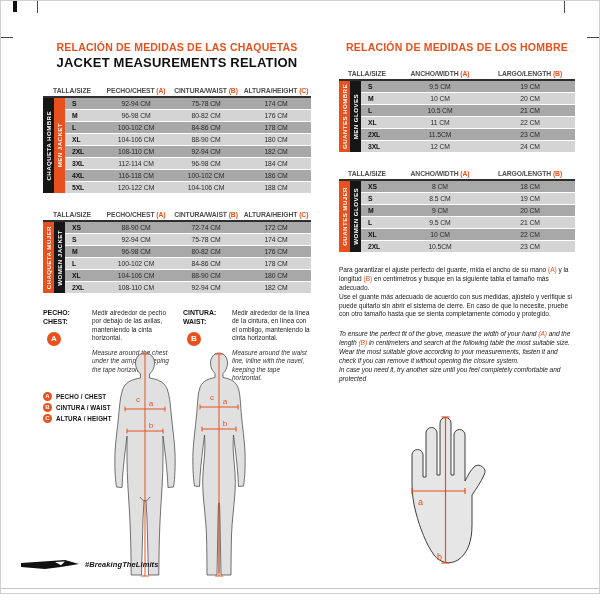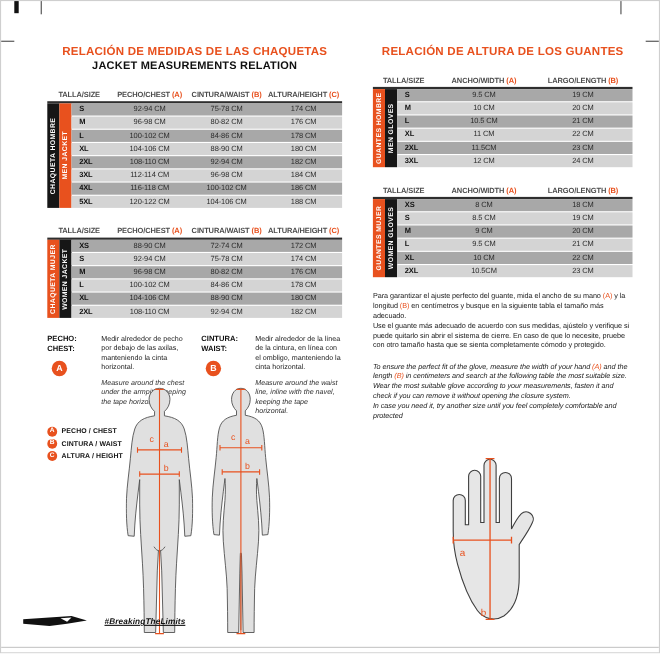--- a/index.html
+++ b/index.html
@@ -9,21 +9,21 @@
   
   .crop{position:absolute;background:#4a4a4a;}
   .corner-blk{position:absolute;left:12px;top:0;width:4px;height:11px;background:#111;}
   .frame-bottom{position:absolute;left:0;top:587px;width:100%;height:1px;background:#c6c6c6;}
 
   .col{position:absolute;top:40px;}
   .col-left{left:42px;width:268px;}
   .col-right{left:338px;width:236px;}
 
   .sec-title{color:#E8511E;font-weight:bold;font-size:10.5px;text-align:center;letter-spacing:.2px;}
-  .sec-sub{color:#101010;font-weight:bold;font-size:10px;text-align:center;margin-top:2px;letter-spacing:.2px;}
+  .sec-sub{color:#101010;font-weight:bold;font-size:13px;text-align:center;margin-top:2px;letter-spacing:.2px;}
 
   .sztable{margin-top:13px;}
   .sztable + .sztable{margin-top:14px;}
   .thead{display:flex;align-items:flex-end;padding-bottom:2px;border-bottom:2px solid #2e2e2e;height:11px;}
   .th{flex:1;text-align:center;font-size:6.8px;font-weight:bold;color:#4d4d4d;letter-spacing:-.1px;}
   .th-size{flex:0 0 58px;}
   .cols3 .th-size{flex:0 0 56px;}
   .tok{color:#E8511E;}
 
   .tbody{display:flex;}
@@ -59,21 +59,21 @@
 
   .paras{margin-top:14px;}
   .para{font-size:6.6px;line-height:1.35;color:#222;letter-spacing:-.05px;}
   .para-en{margin-top:11px;font-style:italic;color:#222;}
 
   .figure{position:absolute;}
   .fig-male{left:113px;top:350px;}
   .fig-female{left:190px;top:350px;}
   .fig-hand{left:403px;top:412px;}
 
-  .footer{position:absolute;left:20px;top:558px;display:flex;align-items:center;gap:16px;text-decoration:underline;}
+  .footer{position:absolute;left:20px;top:558px;display:flex;align-items:center;gap:6px;}
   .hashtag{font-size:7.5px;font-weight:bold;font-style:italic;color:#111;letter-spacing:.1px;}
 </style>
 </head>
 <body>
 
 <div class="page">
 
   <div class="crop" style="left:36px;top:0;width:1px;height:12px;"></div>
   <div class="crop" style="left:0;top:36px;width:12px;height:1px;"></div>
   <div class="crop" style="left:563px;top:0;width:1px;height:12px;"></div>
@@ -246,21 +246,21 @@
         <span class="leg-label">CINTURA / WAIST</span>
       </div>
       <div class="leg-item">
         <span class="leg-badge">C</span>
         <span class="leg-label">ALTURA / HEIGHT</span>
       </div>
     </div>
   </div>
 
   <div class="col col-right">
-    <div class="sec-title">RELACIÓN DE ALTURA DE LOS GUANTES</div>
+    <div class="sec-title">RELACIÓN DE MEDIDAS DE LOS HOMBRE</div>
 
     <div class="sztable cols3">
       <div class="thead">
           <div class="th th-size">TALLA/SIZE</div>
           <div class="th">ANCHO/WIDTH <span class="tok">(A)</span></div>
           <div class="th">LARGO/LENGTH <span class="tok">(B)</span></div>
         </div>
       <div class="tbody">
         <div class="sidebar">
           <div class="strip bg-a">

